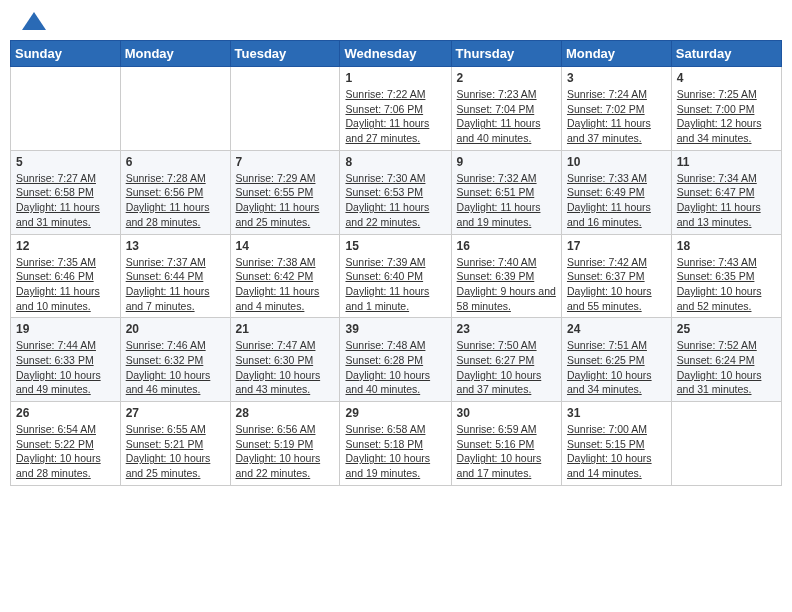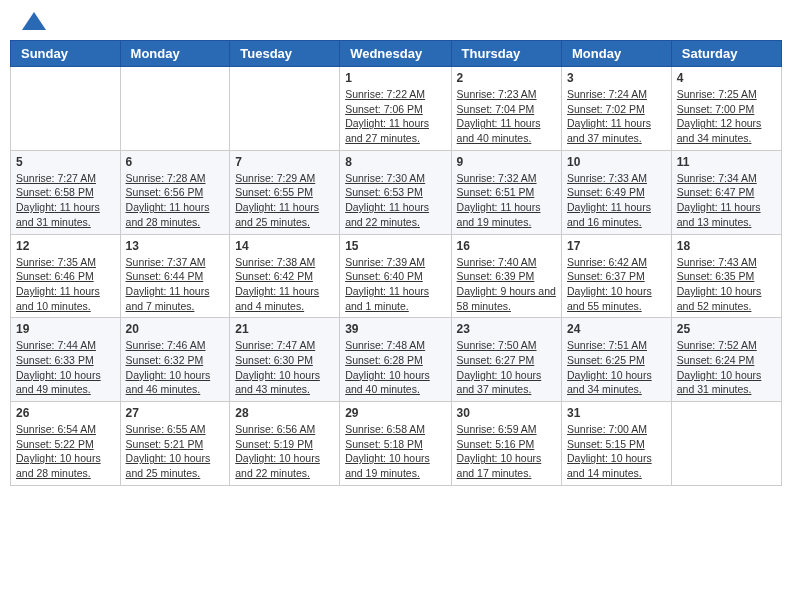--- a/index.html
+++ b/index.html
@@ -44,21 +44,21 @@
     }
     .calendar {
       width: 100%;
       border-collapse: collapse;
       border: 1px solid #ccc;
     }
     .calendar th {
       background: #2a6ab5;
       color: #fff;
       text-align: left;
-      padding: 5px 10px;
+      padding: 5px 4px;
       font-size: 13px;
       border: 1px solid #1e55a0;
     }
     .calendar td {
       vertical-align: top;
       padding: 4px 5px;
       border: 1px solid #ccc;
       width: 113px;
       min-height: 80px;
       font-size: 10.5px;
@@ -251,21 +251,21 @@
         <span class="day-number">16</span>
         <div class="day-info">
           <span>Sunrise: 7:40 AM</span><br>
           <span>Sunset: 6:39 PM</span><br>
           <span>Daylight: 9 hours and 58 minutes.</span>
         </div>
       </td>
         <td>
         <span class="day-number">17</span>
         <div class="day-info">
-          <span>Sunrise: 6:42 AM</span><br>
+          <span>Sunrise: 7:42 AM</span><br>
           <span>Sunset: 6:37 PM</span><br>
           <span>Daylight: 10 hours and 55 minutes.</span>
         </div>
       </td>
         <td>
         <span class="day-number">18</span>
         <div class="day-info">
           <span>Sunrise: 7:43 AM</span><br>
           <span>Sunset: 6:35 PM</span><br>
           <span>Daylight: 10 hours and 52 minutes.</span>

